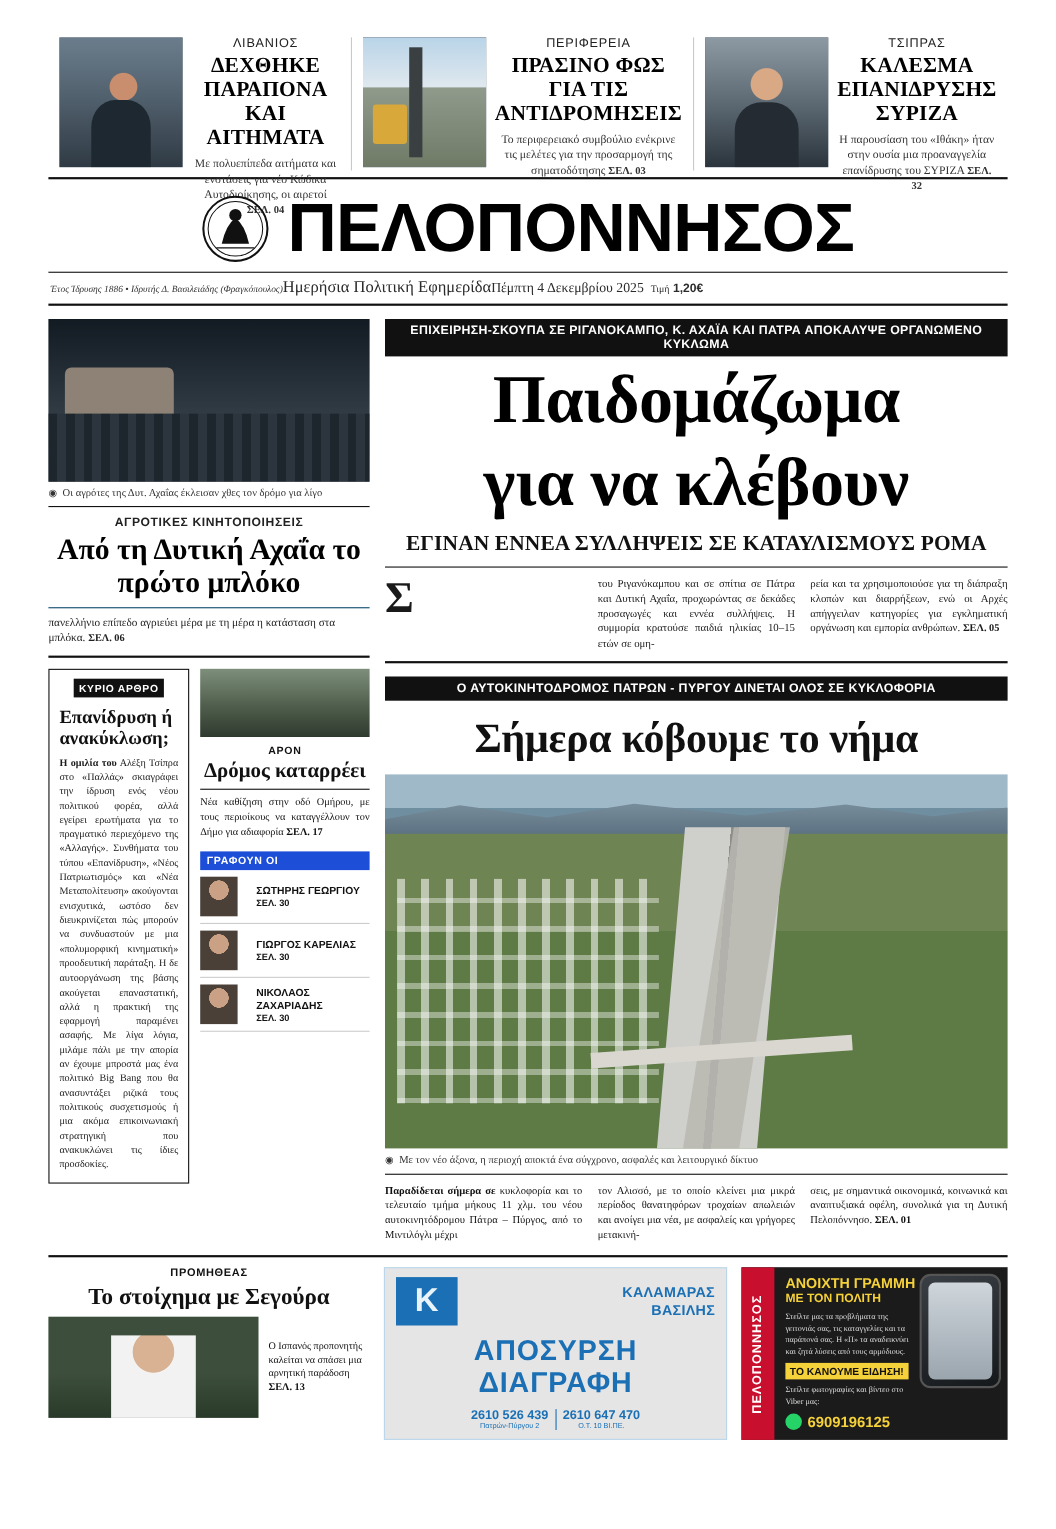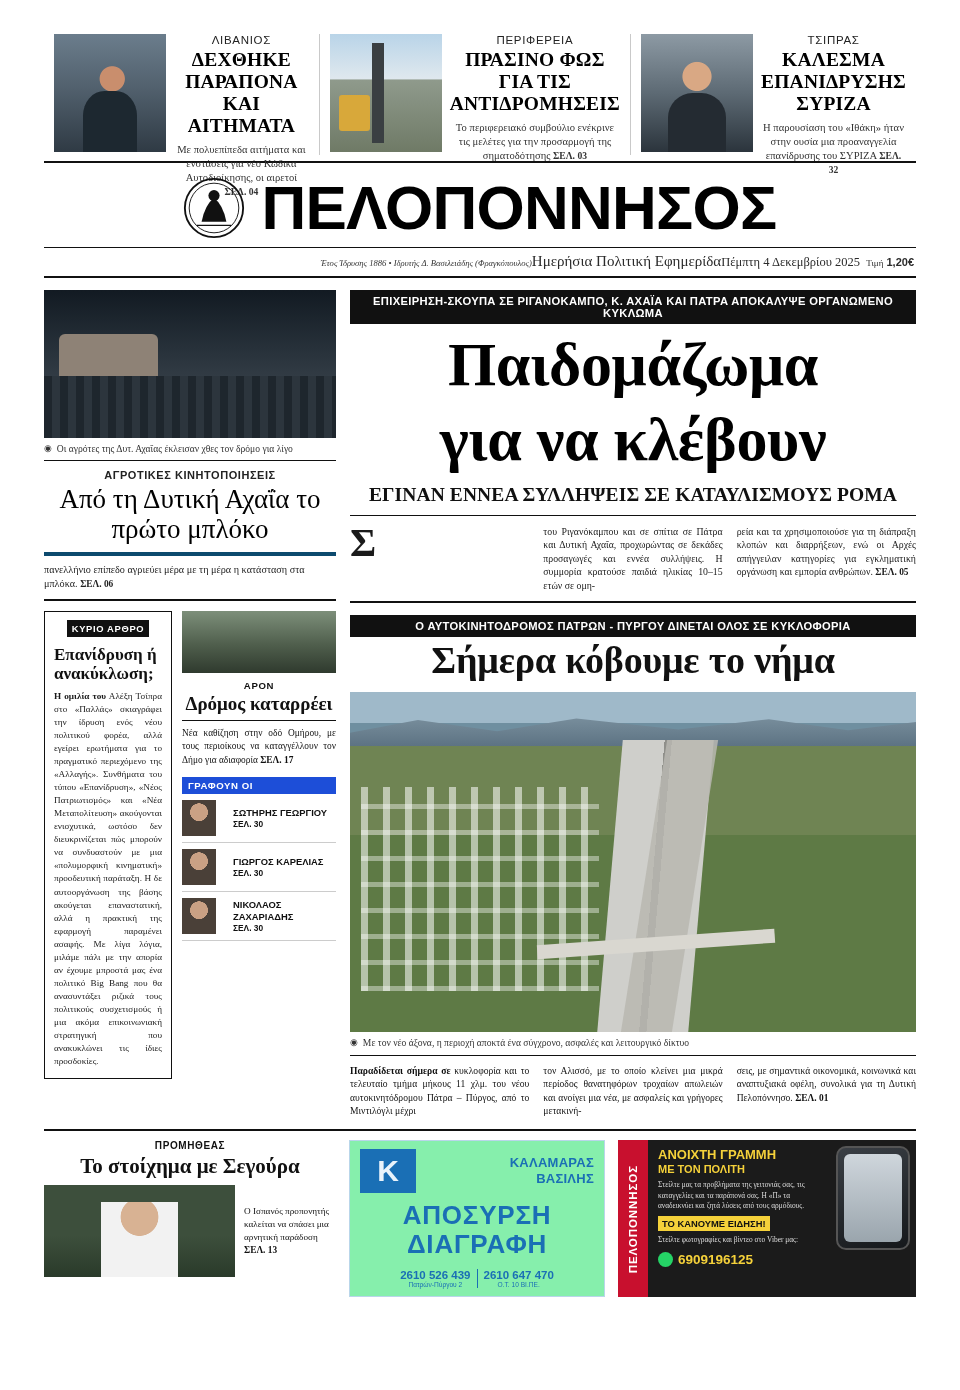--- a/index.html
+++ b/index.html
@@ -61,21 +61,21 @@
   .masthead-rule { border-top: 2px solid #111; margin-top: 6px; }
   .masthead { display: flex; align-items: center; justify-content: center; gap: 16px;
       padding: 14px 0 8px; }
   .logo-seal { width: 62px; height: 62px; flex: none; }
   .paper-title {
     font-family: "Liberation Sans", sans-serif;
     font-weight: 700; font-size: 62px; letter-spacing: -.012em; line-height: 1;
     color: #000;
   }
   .masthead-bottom {
-    display: flex; align-items: baseline; justify-content: flex-end;
+    display: flex; align-items: baseline; justify-content: flex-start;
     border-top: 1px solid #111; border-bottom: 2px solid #111;
     padding: 5px 2px 6px; font-size: 11px;
   }
   .mb-left { font-size: 8.6px; color: #333; font-style: italic; font-family: "Liberation Serif", serif;}
   .mb-center { font-family: "Liberation Serif", serif; font-size: 15px; color: #2b2b2b; }
   .mb-right { font-family: "Liberation Serif", serif; font-size: 12.5px; color: #2b2b2b; }
   .mb-right b { font-family: "Liberation Sans", sans-serif; font-size: 11px; }
 
   
   .main { display: flex; gap: 14px; margin-top: 12px; }
@@ -92,23 +92,23 @@
   .caption { display: flex; gap: 5px; align-items: flex-start;
     font-size: 9.6px; color: #333; padding: 5px 0 6px; border-bottom: 1px solid #111; }
   .cam { font-size: 9px; }
 
   .kicker-sm {
     font-family: "Liberation Sans", sans-serif; font-weight: 700;
     font-size: 11px; letter-spacing: .05em; color: #222; text-align: center;
     padding: 8px 0 4px;
   }
   .left-head {
-    font-family: "Liberation Serif", serif; font-weight: 400;
+    font-family: "Liberation Serif", serif; font-weight: 700;
     font-size: 27px; line-height: 1.1; text-align: center; color: #000;
-    padding-bottom: 8px; border-bottom: 4px solid #0c4a6e;
+    padding-bottom: 8px; border-bottom: 1px solid #0c4a6e;
   }
   .left-deck { display: flex; gap: 12px; padding: 7px 0 8px; border-bottom: 2px solid #111; }
   .left-deck > div { flex: 1; font-size: 10.2px; line-height: 1.33; color: #222; }
   .left-deck b { font-weight: 700; }
   .ref { font-weight: 700; font-size: 9.4px; }
 
   
   .edit-wrap { display: flex; gap: 10px; margin-top: 10px; }
   .edit-box { width: 128px; flex: none; border: 1px solid #111; padding: 8px 9px 10px; }
   .edit-tag {
@@ -157,21 +157,21 @@
     font-family: "Liberation Serif", serif; font-weight: 700; font-size: 19.5px;
     text-align: center; padding: 10px 0 9px; border-bottom: 1px solid #111;
     letter-spacing: .005em; }
   .cols3 { display: flex; gap: 14px; padding: 9px 0 9px; border-bottom: 2px solid #111; }
   .cols3 > div { flex: 1; font-size: 9.8px; line-height: 1.38; text-align: justify; color: #1a1a1a; }
   .dropcap { float: left; font-size: 40px; line-height: .82; font-weight: 700;
      padding: 2px 5px 0 0; font-family: "Liberation Serif", serif; }
 
   .strip2 { margin-top: 12px; }
   .head2 { font-family: "Liberation Serif", serif; font-weight: 700; font-size: 38px;
-     text-align: center; padding: 1px 0 10px; letter-spacing: -.005em; }
+     text-align: center; padding: 13px 0 10px; letter-spacing: -.005em; }
   .aerial { width: 100%; height: 340px; position: relative; overflow: hidden;
      background: linear-gradient(180deg,#9fb9c9 0 9%, #6f8fa0 9% 15%, #6f8453 15% 42%, #5e7a45 42% 100%); }
   .aerial .road { position: absolute; left: 46%; top: 14%; width: 16%; height: 86%;
      background: linear-gradient(90deg,#cfcfcb 0 46%, #8f8f8a 46% 54%, #cfcfcb 54% 100%);
      transform: skewX(-5deg); }
   .aerial .road2 { position: absolute; left: 52%; top: 14%; width: 9%; height: 86%;
      background: #b9b7b0; transform: skewX(-9deg); opacity: .85; }
   .aerial .bridge { position: absolute; left: 33%; top: 72%; width: 42%; height: 4%;
      background: #d9d7d0; transform: rotate(-4deg); }
   .aerial .town { position: absolute; left: 2%; top: 28%; width: 42%; height: 60%;
@@ -193,21 +193,21 @@
      font-size: 10px; letter-spacing: .06em; text-align: center; padding-bottom: 4px; }
   .bot-head { font-family: "Liberation Serif", serif; font-weight: 700; font-size: 21px;
      text-align: center; line-height: 1.1; padding-bottom: 7px; }
   .bot-flex { display: flex; gap: 9px; align-items: center; }
   .bot-photo { flex: 1; height: 92px; position: relative; overflow: hidden;
      background: linear-gradient(180deg,#3d4f3c 0 55%, #2a3a2a 100%); }
   .bot-photo:after { content:""; position:absolute; left:30%; top:18%; width:40%; height:82%;
      background: radial-gradient(circle at 50% 20%, #d8b293 0 26%, #f2f2f2 27%); }
   .bot-text { width: 92px; flex: none; font-size: 9.2px; line-height: 1.4; }
 
-  .ad-blue { width: 256px; flex: none; background: #86efac; border: 1px solid #b9d6ea;
+  .ad-blue { width: 312px; flex: none; background: #e5e5e5; border: 1px solid #b9d6ea;
      padding: 8px 10px; text-align: center; position: relative; }
   .ad-blue-top { display: flex; align-items: center; gap: 9px; }
   .kb-logo { width: 56px; height: 44px; background: #1a6fb5; position: relative; flex: none; }
   .kb-logo:after { content:"K"; position:absolute; inset:0; color:#e9f3fb;
      font-family:"Liberation Sans",sans-serif; font-weight:700; font-size:30px;
      display:flex; align-items:center; justify-content:center; }
   .kb-name { flex: 1; text-align: right; font-family: "Liberation Sans", sans-serif;
      font-weight: 700; font-size: 13px; color: #1a6fb5; line-height: 1.2; letter-spacing: .02em; }
   .kb-big { font-family: "Liberation Sans", sans-serif; font-weight: 700;
      font-size: 26px; color: #1a6fb5; letter-spacing: .03em; line-height: 1.12; margin-top: 8px; }

